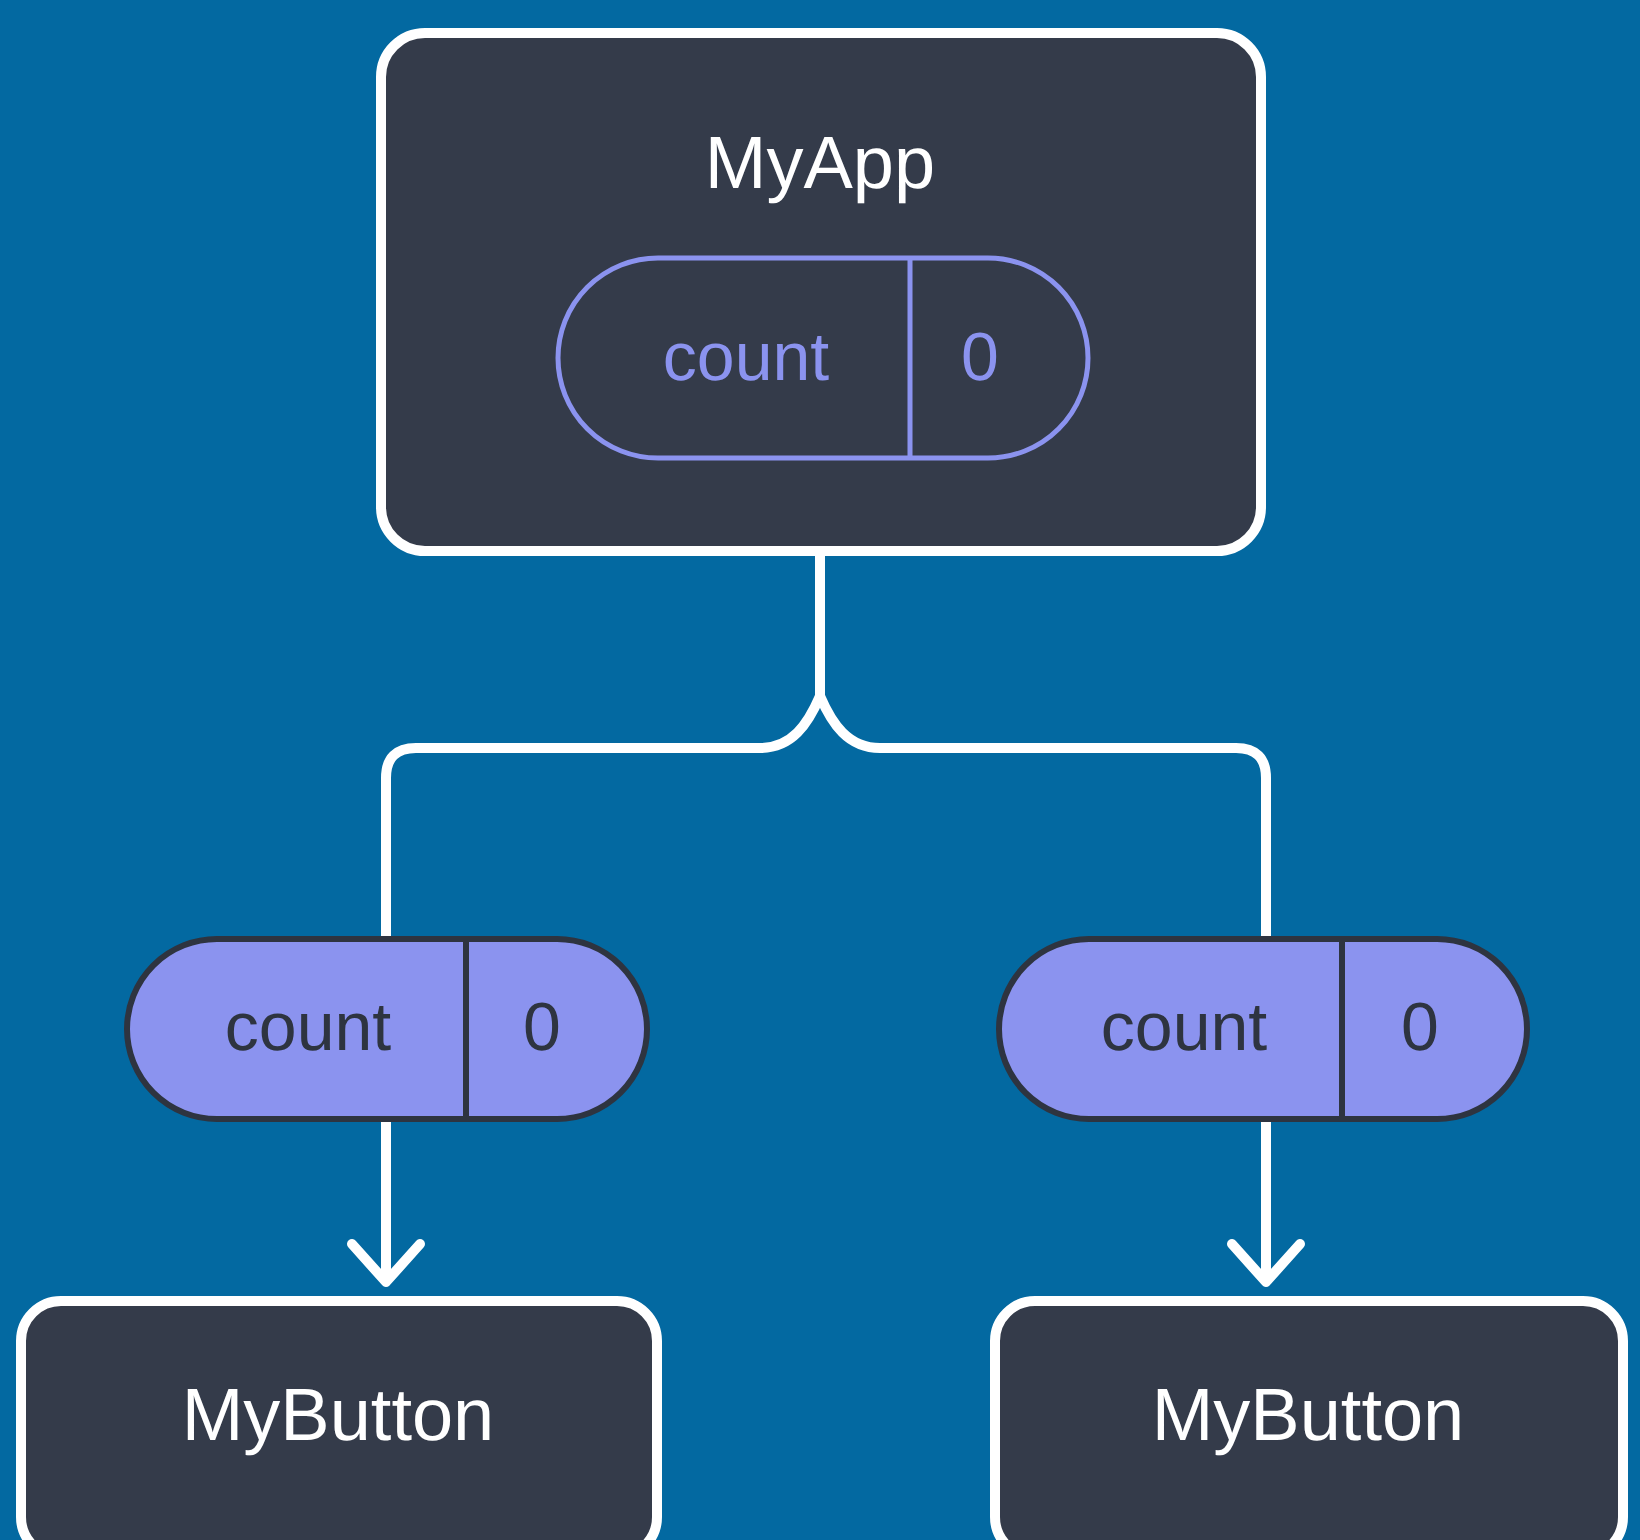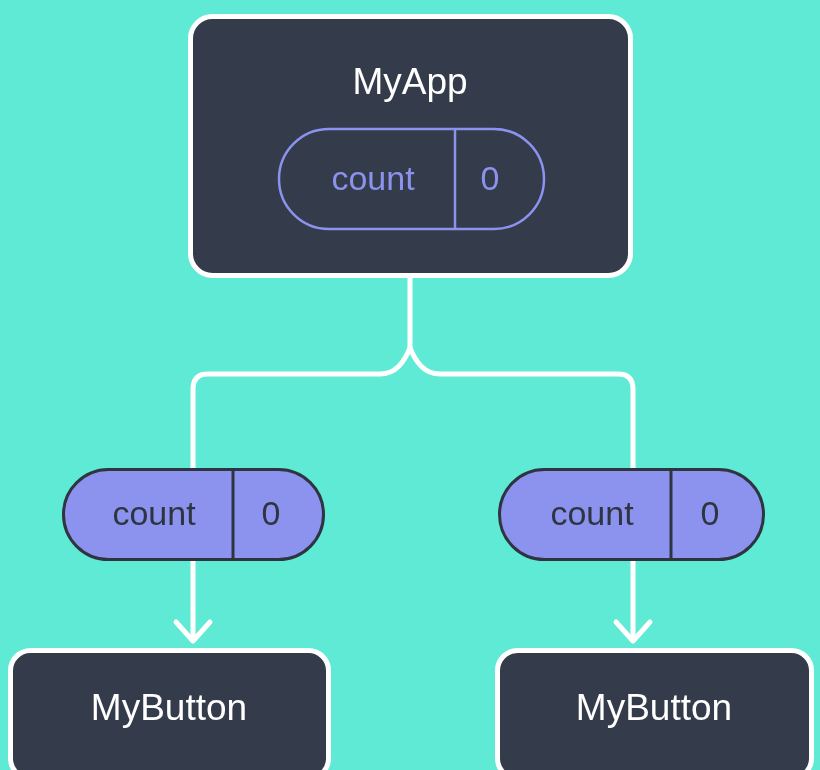--- a/index.html
+++ b/index.html
@@ -10,21 +10,21 @@
   body {
     width: 820px;
     height: 770px;
     overflow: hidden;
     font-family: "Liberation Sans", sans-serif;
   }
   #diagram-root {
     position: relative;
     width: 820px;
     height: 770px;
-    background: #5eead4;
+    background: #0369a1;
   }
   #diagram-svg {
     position: absolute;
     top: 0;
     left: 0;
     width: 820px;
     height: 770px;
     display: block;
   }
   .svg-label {

